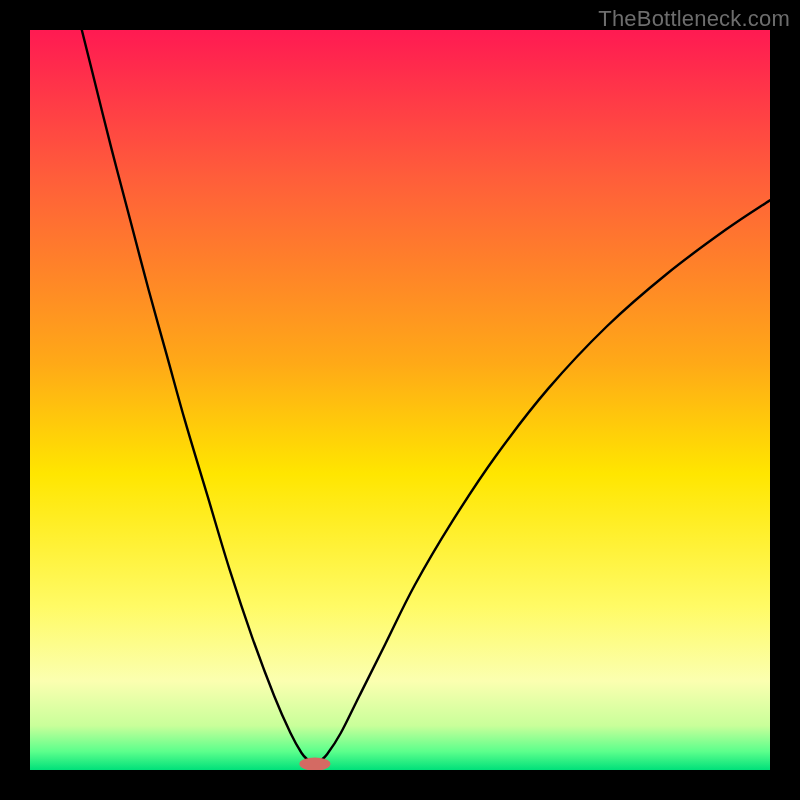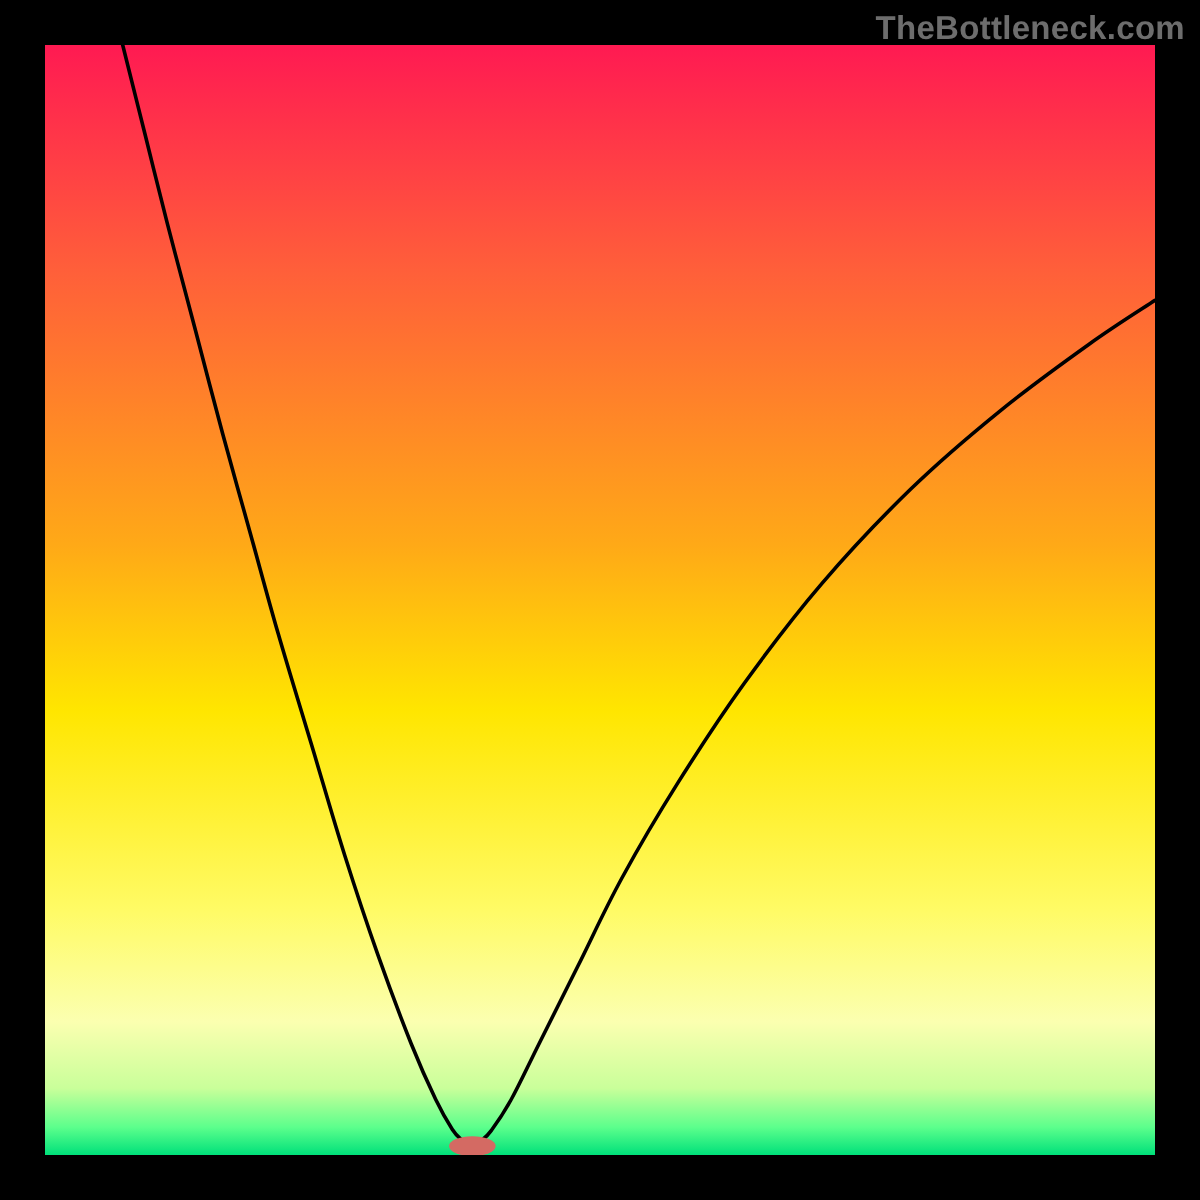--- a/index.html
+++ b/index.html
@@ -24,21 +24,21 @@
     width: 740px;
     height: 740px;
     overflow: hidden;
   }
   .watermark {
     position: absolute;
     top: 6px;
     right: 10px;
     color: #6d6d6d;
     font-size: 22px;
-    font-weight: 700;
+    font-weight: 400;
     letter-spacing: 0.2px;
     user-select: none;
   }
   svg { display: block; }
 </style>
 </head>
 <body>
 
 <div class="frame">
 

